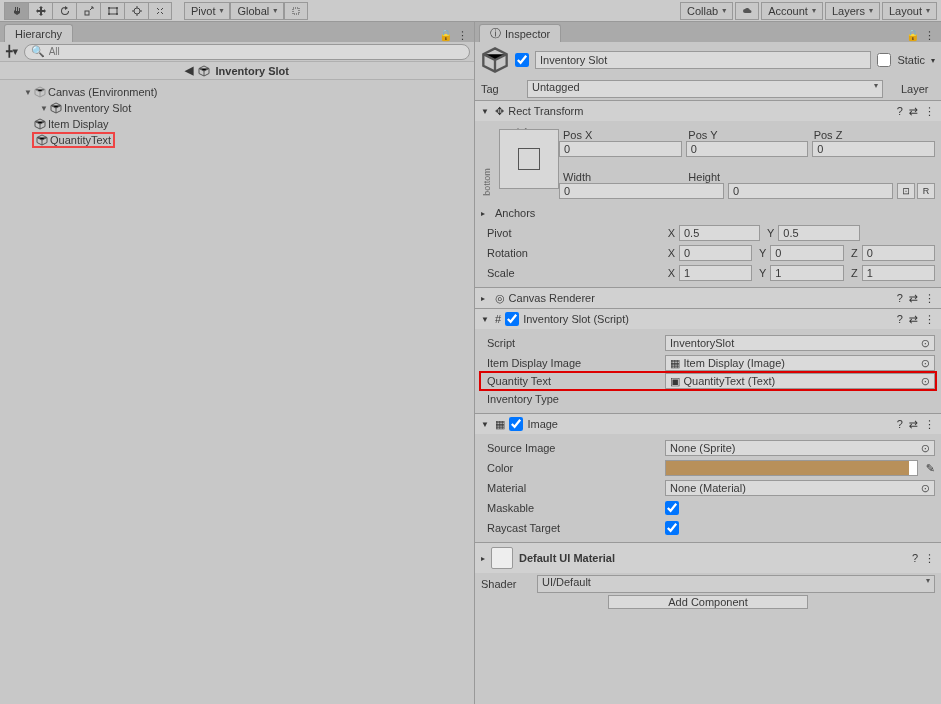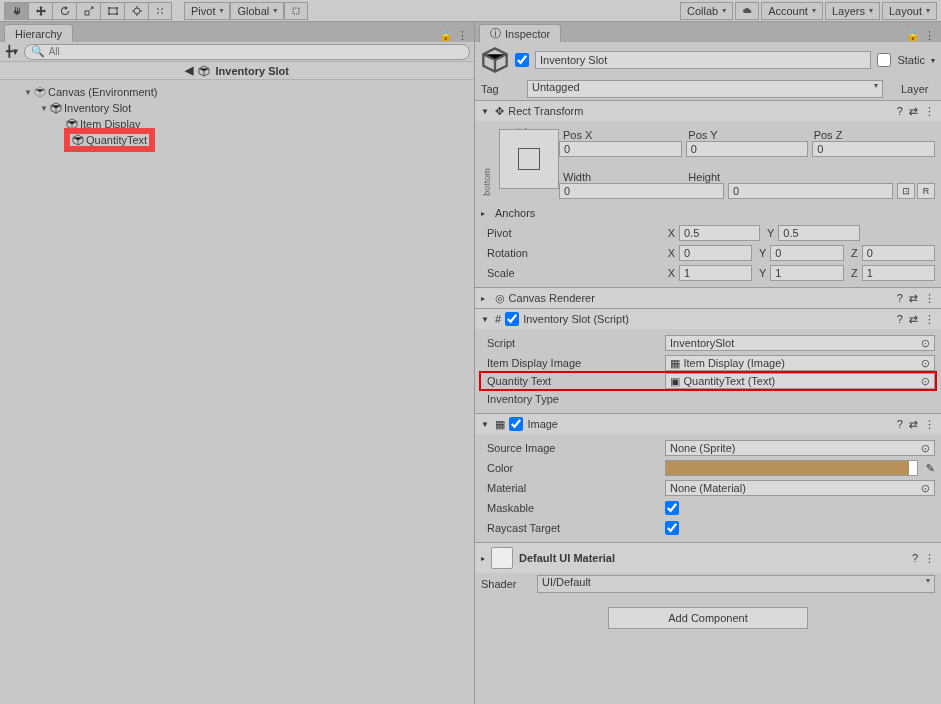--- a/index.html
+++ b/index.html
@@ -25,23 +25,23 @@
 .plus{width:16px;text-align:center;cursor:pointer}
 .search{flex:1;display:flex;align-items:center;background:#DADADA;border:1px solid #999;border-radius:9px;height:16px;padding:0 6px;gap:4px}
 .search input{border:none;background:none;outline:none;flex:1;font-size:10px}
 .breadcrumb{height:18px;background:#CBCBCB;border-bottom:1px solid #B0B0B0;display:flex;align-items:center;justify-content:center;gap:4px;font-weight:bold}
 .tree{padding:4px 0}
 .trow{height:16px;display:flex;align-items:center;padding-left:8px;cursor:pointer}
 .trow .arr{width:10px;font-size:8px;color:#555}
 .cube{width:12px;height:12px;margin-right:2px}
 .trow.ind1{padding-left:24px}
 .trow.ind2{padding-left:40px}
-.trow.ind3{padding-left:56px}
+.trow.ind3{padding-left:24px}
 .trow.env{color:#888}
-.hl{border:6px solid #ef4444;display:inline-flex;align-items:center;padding:0 2px;margin-left:-2px}
+.hl{border:2px solid #ef4444;display:inline-flex;align-items:center;padding:0 2px;margin-left:-2px}
 
 .inspbody{overflow-y:auto;flex:1}
 .namerow{display:flex;align-items:center;padding:4px 6px;gap:6px}
 .bigcube{width:28px;height:28px}
 .namefield{flex:1;height:18px;background:#DADADA;border:1px solid #999;padding:0 4px}
 .taglayer{display:flex;padding:2px 6px;gap:18px;align-items:center}
 .taglayer .lbl{width:28px}
 .dd{flex:1;height:18px;background:#DADADA;border:1px solid #999;padding:0 4px;display:flex;align-items:flex-start;justify-content:space-between;cursor:pointer}
 .dd::after{content:"▾";font-size:8px;color:#555}
 .comp{border-top:1px solid #999}
@@ -62,21 +62,21 @@
 .rectgrid{flex:1}
 .rectgrid .hdr{display:flex}
 .rectgrid .hdr div{flex:1;padding-left:4px}
 .rectgrid .vals{display:flex;gap:4px}
 .rectgrid .vals .field{flex:1}
 .objfield{flex:1;height:16px;background:#DADADA;border:1px solid #999;padding:0 4px;display:flex;align-items:center;justify-content:space-between}
 .objfield .circ{color:#555;cursor:pointer}
 .colorfield{flex:1;height:16px;background:#B8905A;border:1px solid #999;position:relative;cursor:pointer}
 .colorfield::after{content:"";position:absolute;right:0;top:0;width:8px;height:100%;background:#fff}
 .hlrow{border:2px solid #D00;margin:-2px}
-.addbtn{width:200px;height:22px;margin:12px auto;display:block;background:#DADADA;border:1px solid #999;cursor:pointer}
+.addbtn{width:200px;height:14px;margin:0 auto;display:block;background:#DADADA;border:1px solid #999;cursor:pointer}
 .matl{display:flex;align-items:center;gap:6px;padding:4px 6px;background:#D1D1D1;border-top:1px solid #999}
 .matball{width:22px;height:22px;background:#EEE;border:1px solid #999;border-radius:2px}
 .shaderrow{display:flex;align-items:center;padding:2px 6px;gap:6px;color:#888}
 .btngrp{display:flex;gap:2px;margin-left:auto}
 .minibtn{width:18px;height:16px;border:1px solid #999;background:#DADADA;font-size:9px;display:flex;align-items:center;justify-content:center}
 svg{display:block}
 input[type=checkbox]{width:14px;height:14px}
 </style>
 </head>
 <body>

